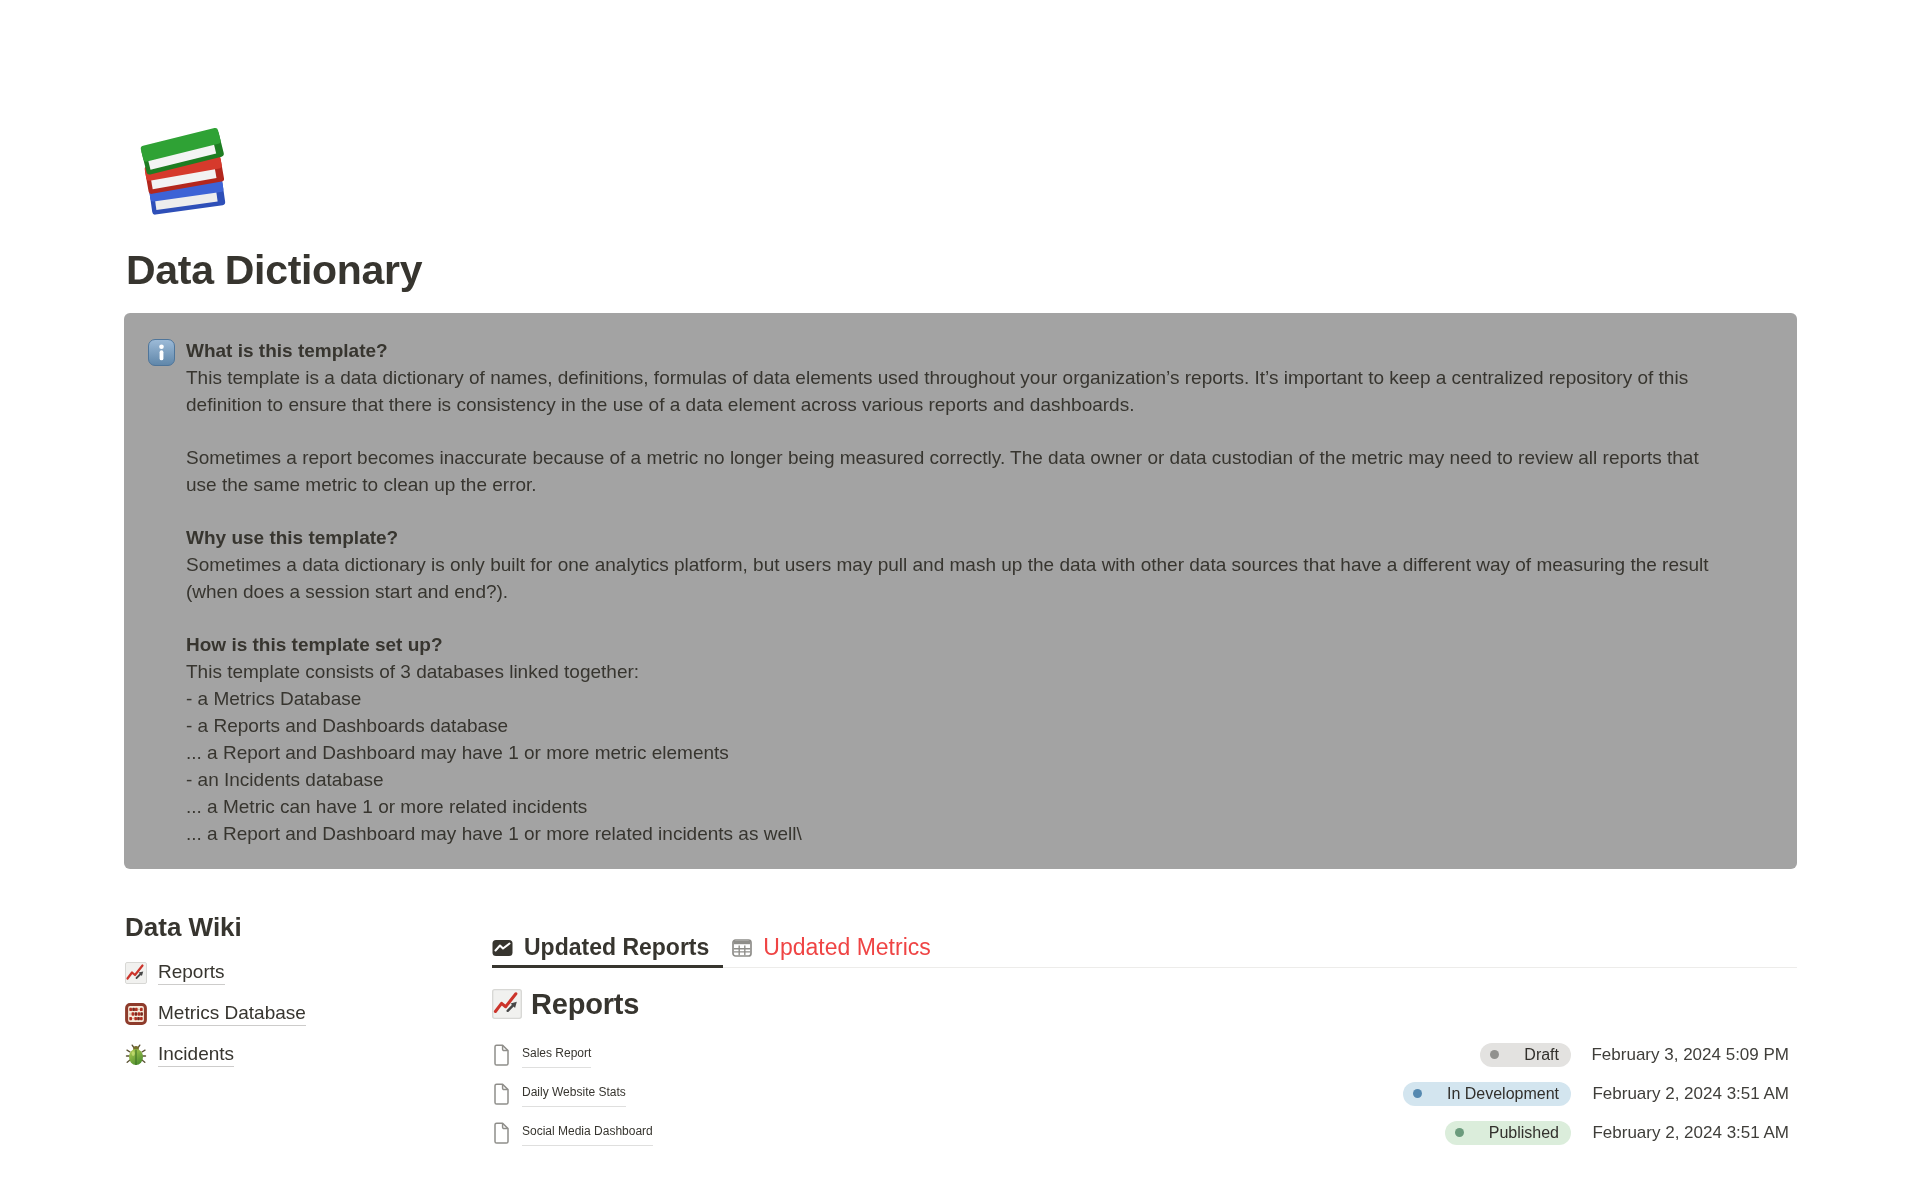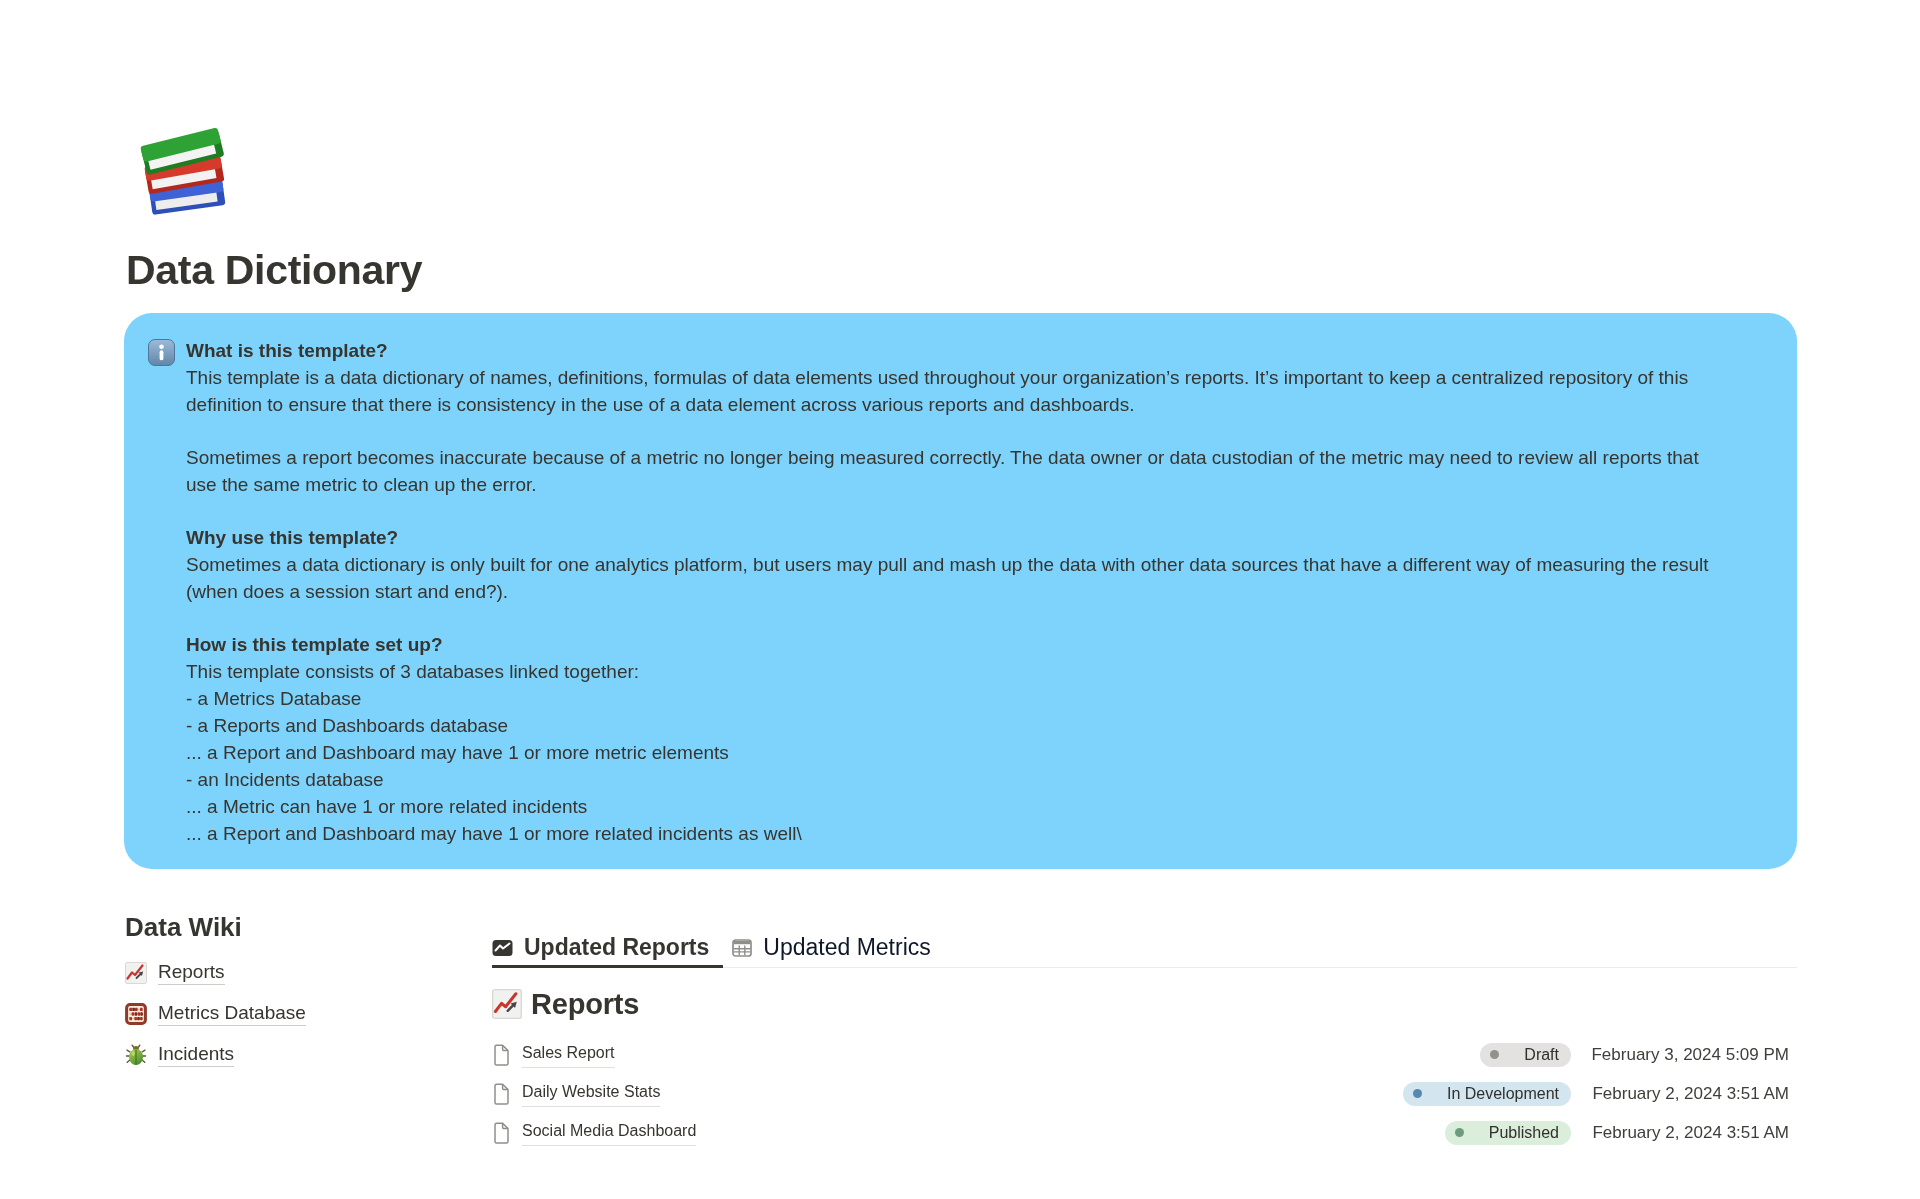--- a/index.html
+++ b/index.html
@@ -37,34 +37,34 @@
   .wiki-label {
     font-size:19px; font-weight:500; line-height:23px;
     border-bottom:1px solid rgba(55,53,47,0.25); padding-bottom:1px;
   }
 
   .right-col { position:absolute; left:492px; top:930px; width:1305px; }
   .tabs { display:flex; align-items:stretch; height:38px; border-bottom:1px solid #EDECEA; }
   .tab { display:flex; align-items:center; gap:11px; font-size:23px; cursor:pointer;
          border-bottom:3px solid transparent; margin-bottom:-1px; }
   .tab-active { font-weight:600; color:#37352F; border-bottom-color:#37352F; padding-right:14px; }
-  .tab-inactive { color:#0f172a; margin-left:9px; font-weight:400; }
+  .tab-inactive { color:#ef4444; margin-left:9px; font-weight:400; }
   .tab-icon-dark { width:21px; height:18px; }
   .tab-icon-grid { width:20px; height:18px; }
 
   .section-heading { display:flex; align-items:center; gap:9px; margin-top:18px; height:36px; cursor:pointer; }
   .section-heading-icon { width:30px; height:30px; }
   .section-heading-text { font-size:29px; font-weight:700; letter-spacing:-0.2px; }
 
   .report-rows { margin-top:13px; padding-right:8px; }
   .report-row { display:flex; align-items:center; height:39px; cursor:pointer; }
   .row-title-group { display:flex; align-items:center; gap:12px; }
   .page-glyph { width:18px; height:22px; flex:none; }
   .row-title {
-    font-size:16px; font-weight:500; line-height:24px;
+    font-size:12px; font-weight:500; line-height:24px;
     border-bottom:1px solid rgba(55,53,47,0.16); padding-bottom:2px;
   }
   .row-badge {
     margin-left:auto; display:inline-flex; align-items:center; gap:25px;
     height:24px; padding:0 12px 0 10px; border-radius:12px;
     font-size:16px; color:#32302C; white-space:nowrap;
   }
   .badge-dot { width:9px; height:9px; border-radius:50%; flex:none; }
   .row-date { width:200px; margin-left:18px; text-align:right; font-size:17px; color:#3F3E3A; white-space:nowrap; }
 </style>
@@ -150,21 +150,21 @@
     <path d="M4.6,1.2 h6 l5.4,5.4 v12.9 a1.6,1.6 0 0 1 -1.6,1.6 H4.6 a1.6,1.6 0 0 1 -1.6,-1.6 V2.8 a1.6,1.6 0 0 1 1.6,-1.6 Z" fill="#FFFFFF" stroke="#8F8E8A" stroke-width="1.5" stroke-linejoin="round"></path>
     <path d="M10.6,1.6 v3.6 a1.4,1.4 0 0 0 1.4,1.4 h3.6" fill="none" stroke="#8F8E8A" stroke-width="1.5"></path>
   </symbol>
 </svg>
 
 <svg class="page-icon" viewBox="0 0 72 72">
     <use href="#def-books"></use>
   </svg>
 <h1 class="page-title">Data Dictionary</h1>
 
-<div class="callout" style="background-color: #7dd3fc; border-radius: 28px;">
+<div class="callout" style="background-color: #a3a3a3;">
   <svg class="callout-icon" viewBox="0 0 27 27">
       <use href="#def-info"></use>
     </svg>
   <div class="callout-body">
     <div class="callout-section">
       <div class="callout-heading">What is this template?</div>
       <div class="callout-text">This template is a data dictionary of names, definitions, formulas of data elements used throughout your organization’s reports. It’s important to keep a centralized repository of this definition to ensure that there is consistency in the use of a data element across various reports and dashboards.</div>
     </div>
     <div class="callout-section">
 

